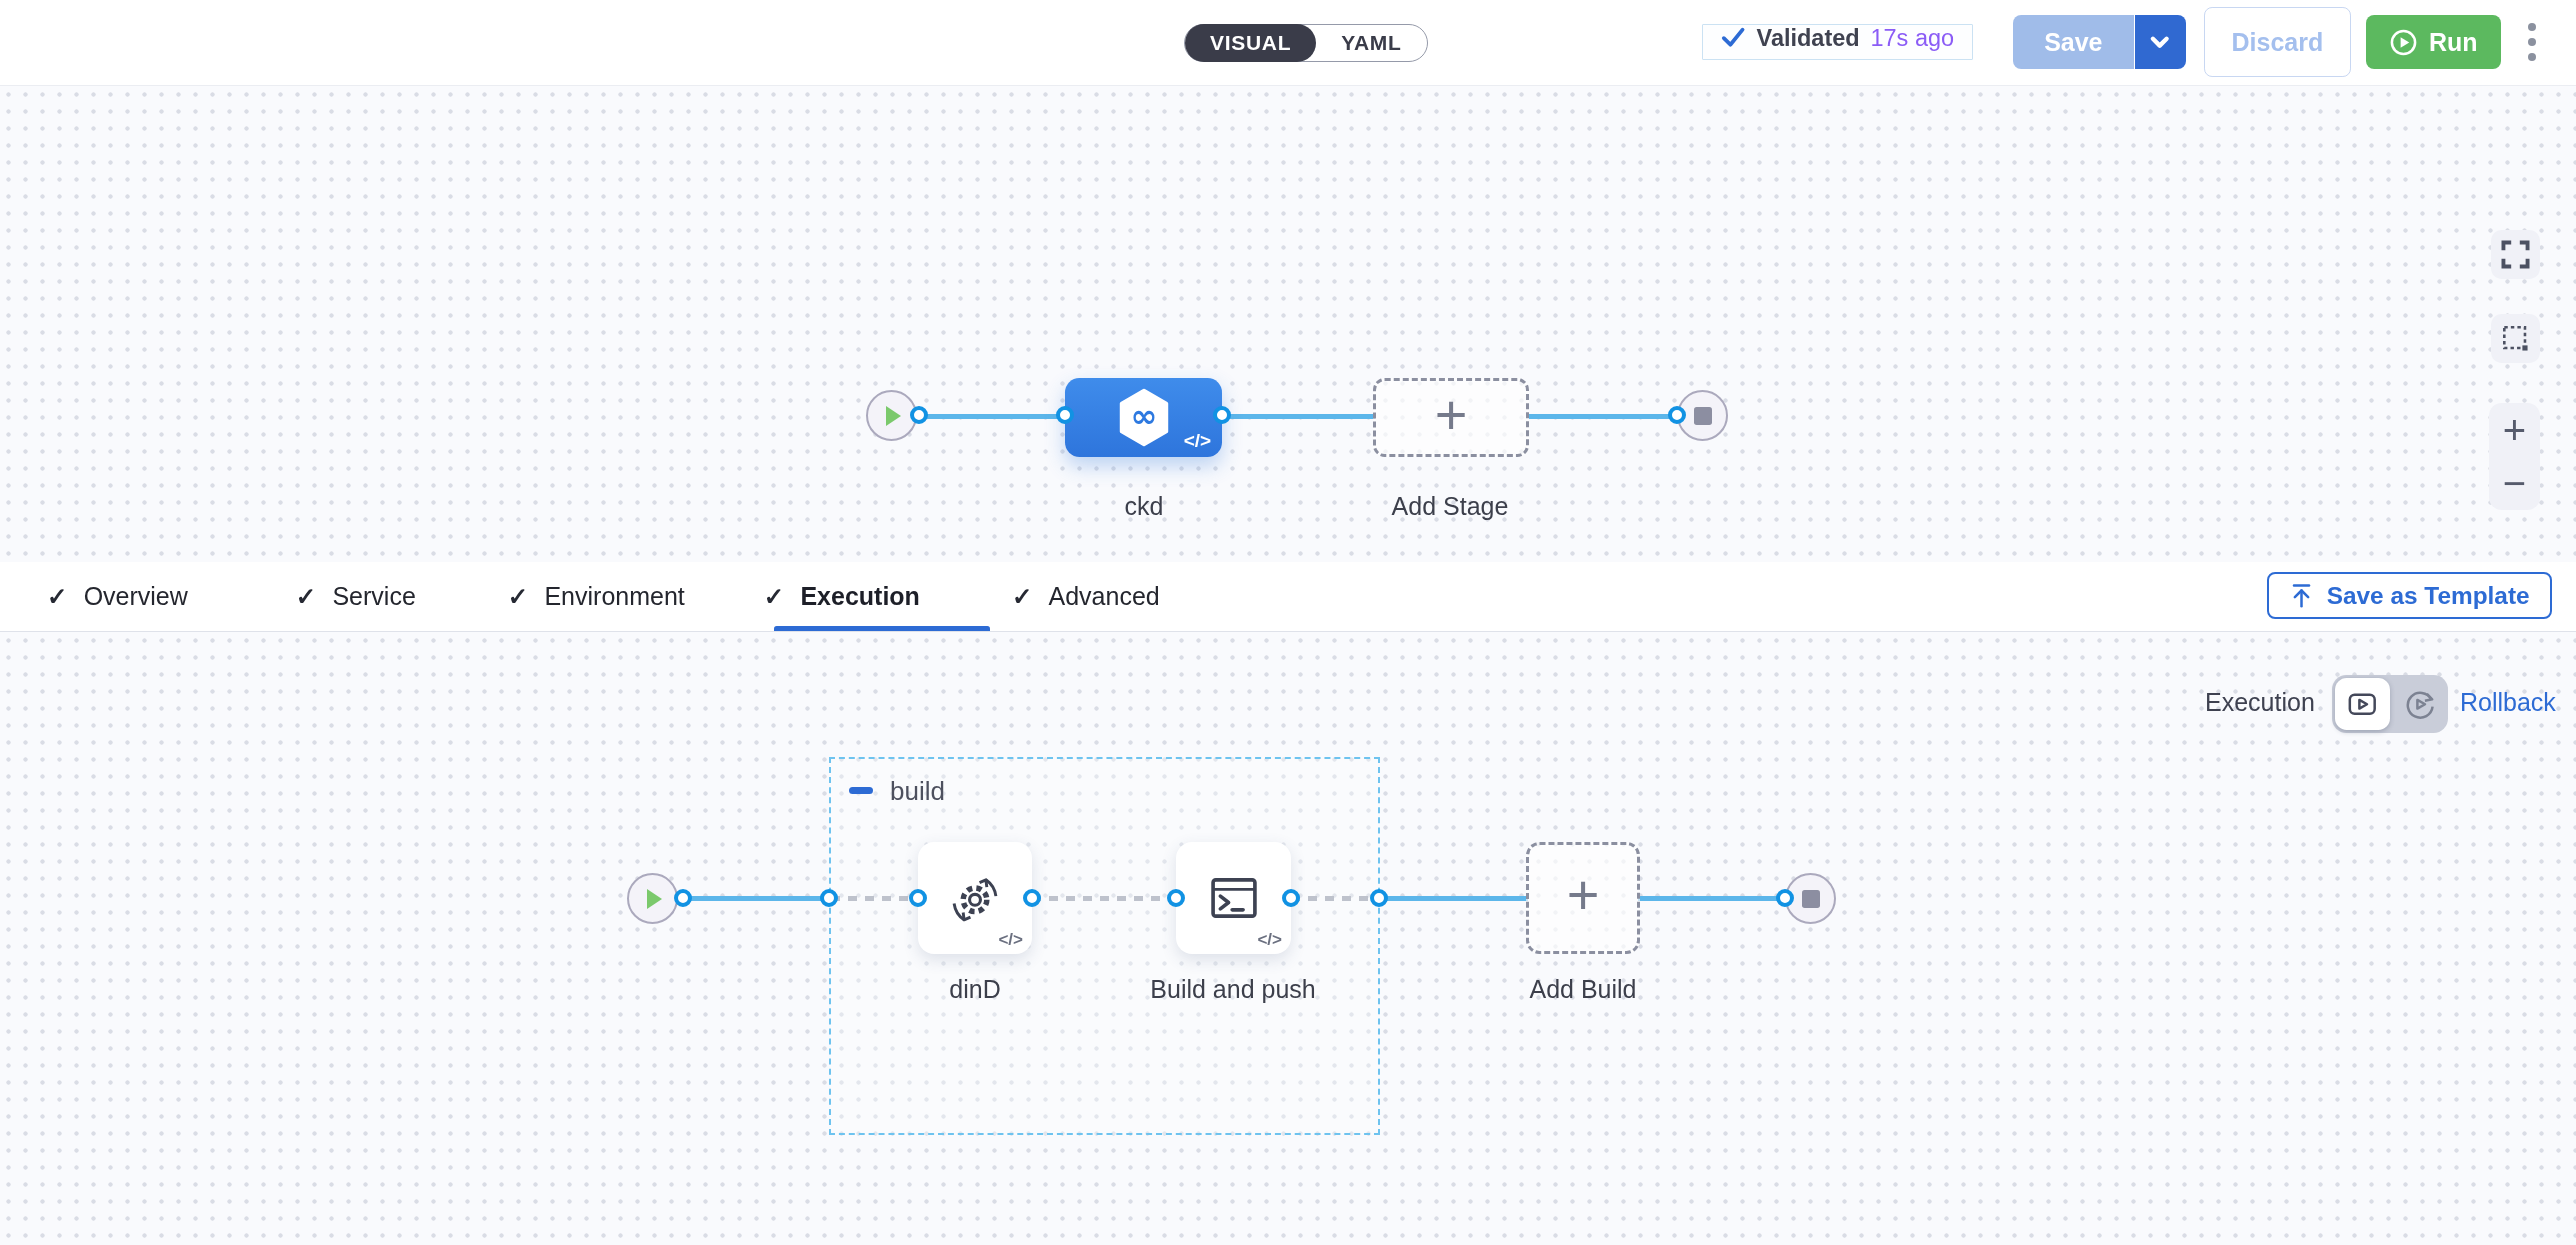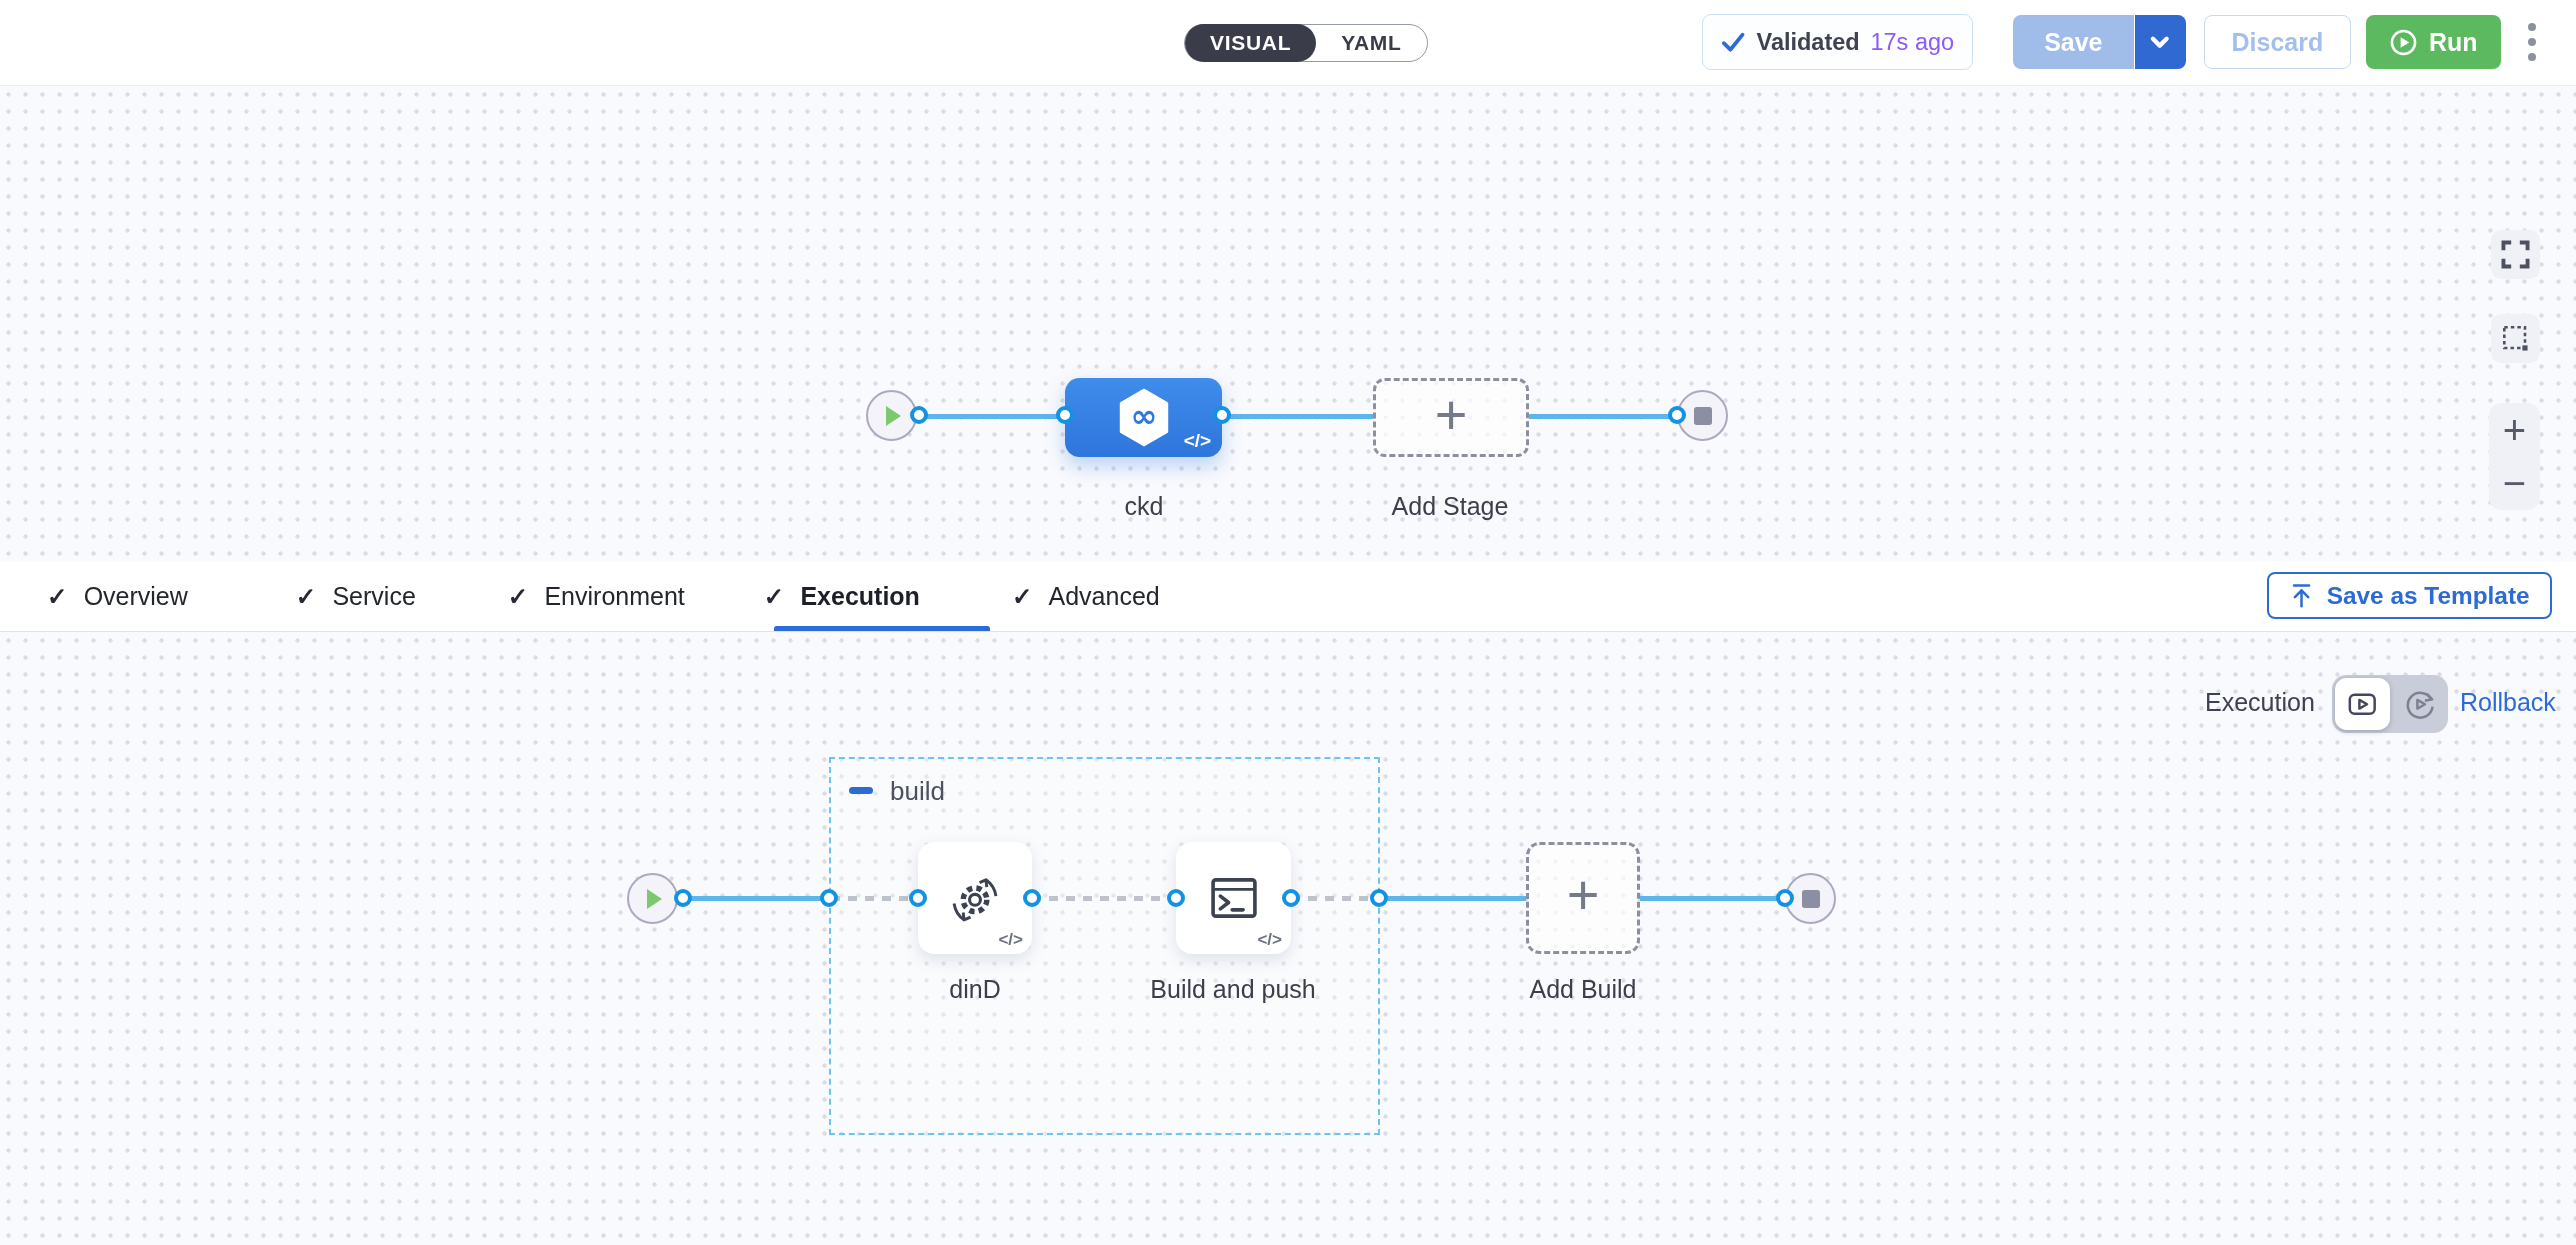--- a/index.html
+++ b/index.html
@@ -12,29 +12,29 @@
   .title-wrap { position:absolute; left:58px; top:0; height:84px; display:flex; align-items:center; }
   .pipe-ico { display:flex; margin-right:16.2px; }
   .title { font-size:34px; font-weight:700; color:#1f222d; letter-spacing:-0.3px; }
   .pencil { display:flex; margin-left:23.5px; cursor:pointer; }
   .mode { position:absolute; left:1184px; top:23.5px; height:38px; display:flex; align-items:center;
           border:1.8px solid #959aa9; border-radius:21px; background:#fff; }
   .seg { border:none; background:transparent; height:38px; margin:-1.8px 0; padding:0 25px; font-family:inherit;
          font-size:21px; font-weight:700; letter-spacing:0.7px; color:#3a3c49; cursor:pointer; }
   .seg.on { background:#3a3c49; color:#fff; border-radius:19px; }
   .hdr-right { position:absolute; right:32.5px; top:0; height:84px; display:flex; align-items:center; }
-  .validated { display:flex; align-items:center; gap:10.8px; height:56px; padding:0 18px; background:#fdfeff;
-               border:1.8px solid #cbe2f3; border-radius:9px; cursor:pointer; }
+  .validated { display:flex; gap:10.8px; height:36px; padding:0 18px; background:#fdfeff;
+               border:1.8px solid #cbe2f3; border-radius:1px; cursor:pointer; }
   .validated b { font-size:23.5px; font-weight:700; color:#3f4250; }
   .validated span { font-size:23.5px; color:#8b5cf6; }
   .save-split { display:flex; margin-left:40px; height:54px; border-radius:8.1px; overflow:hidden; }
   .btn { font-family:inherit; border:none; cursor:pointer; font-weight:700; font-size:25px; }
   .save-main { background:#a0bce9; color:#fff; padding:0 31px; border-right:1.8px solid #fff; }
   .save-caret { background:#3069d1; width:51px; display:flex; align-items:center; justify-content:center; }
-  .discard { margin-left:18px; height:54px; padding:0 27px; background:#fff; border:1.8px solid #c8d7f2;
+  .discard { margin-left:18px; height:70px; padding:0 27px; background:#fff; border:1.8px solid #c8d7f2;
              border-radius:8.1px; color:#a4bfee; }
   .run { margin-left:14.4px; height:54px; padding:0 23.5px; background:#5cb95f; border-radius:8.1px; color:#fff;
          display:flex; align-items:center; gap:10.8px; }
   .kebab { margin-left:20px; display:flex; flex-direction:column; gap:7.2px; padding:7.2px; cursor:pointer; }
   .kebab i { width:8.1px; height:8.1px; border-radius:50%; background:#8b919f; }
 
   
   .canvas { position:relative; background-color:#f9fafd;
             background-image:radial-gradient(circle, rgba(143,150,173,0.30) 1.8px, transparent 2.5px);
             background-size:17px 17px; }

